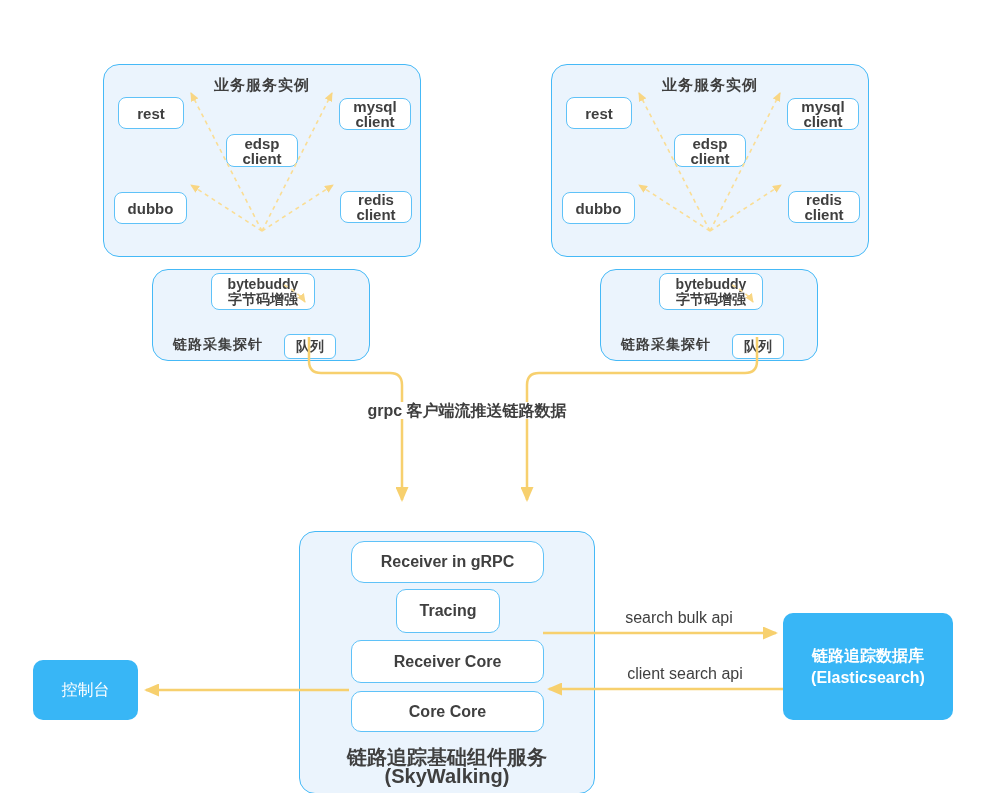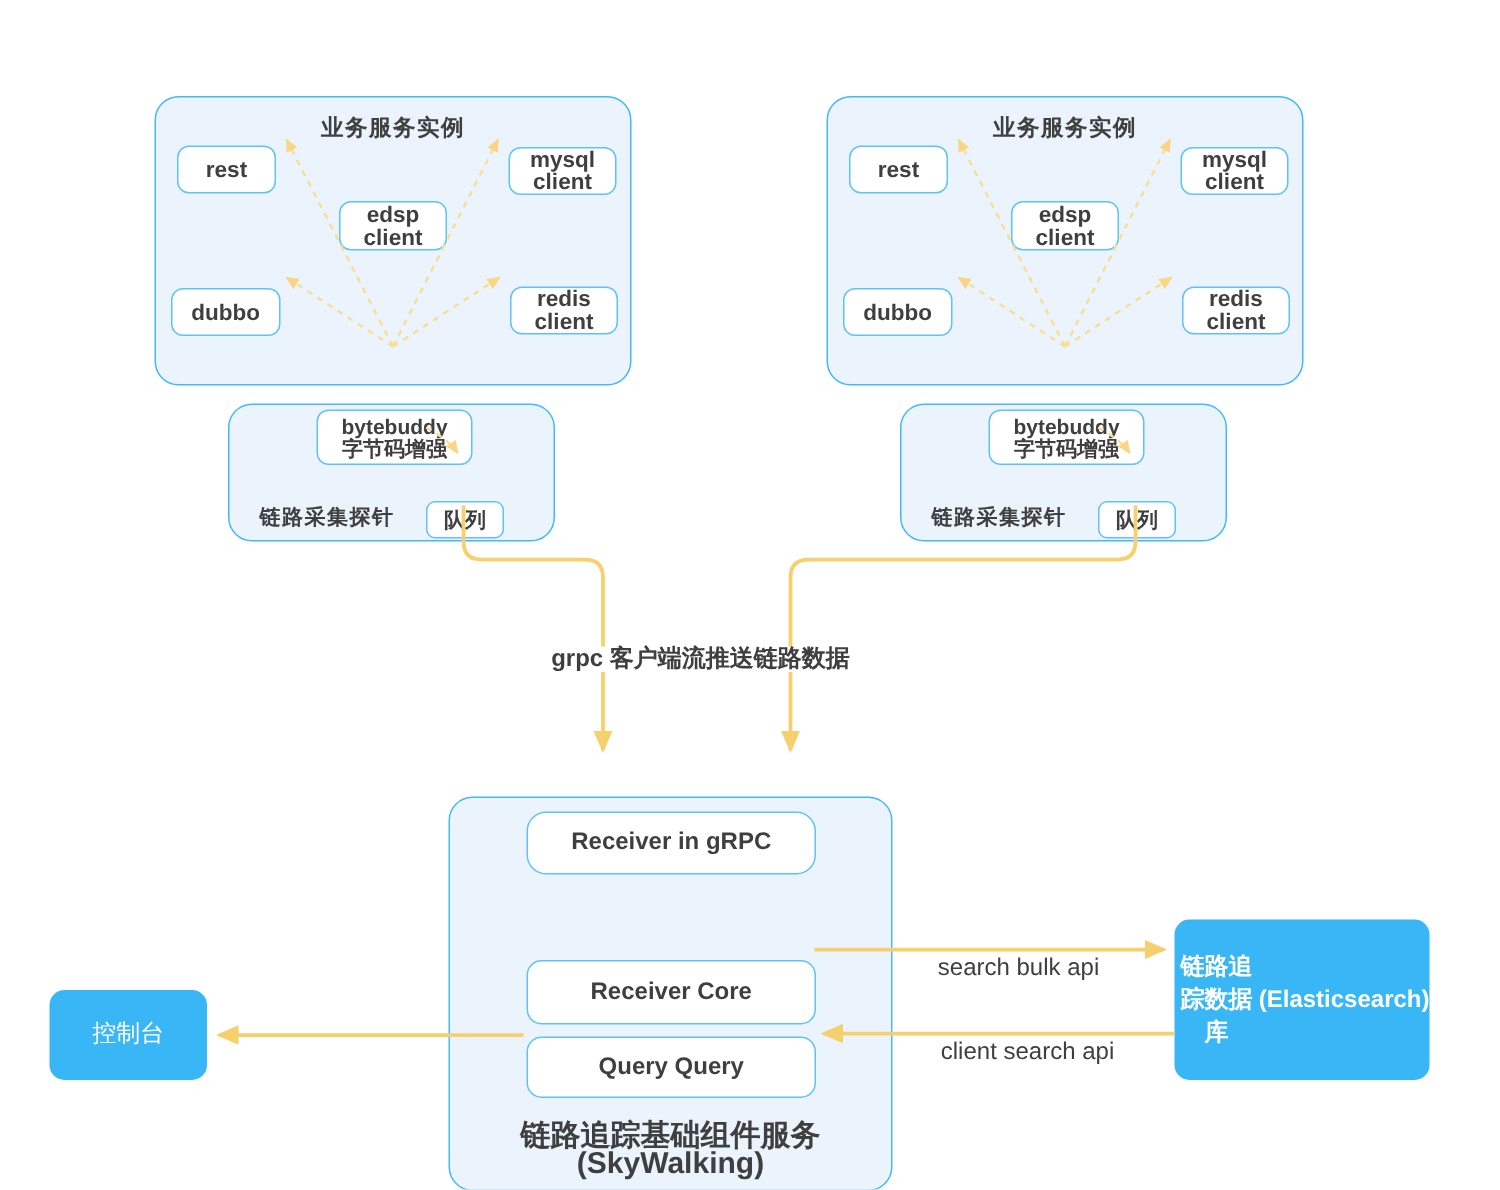--- a/index.html
+++ b/index.html
@@ -44,33 +44,33 @@
   }
   .sky-node{font-size:16px;line-height:18px;border-radius:10px;}
   .sky-caption{
     position:absolute;left:0;right:0;top:216px;text-align:center;
     font-size:20px;font-weight:bold;color:var(--text-dark);line-height:19px;
   }
   .bluebox{
     position:absolute;
     background:var(--accent-blue);
     border-radius:10px;
-    display:flex;flex-direction:row;align-items:center;justify-content:center;
+    display:flex;flex-direction:column;align-items:center;justify-content:center;
     color:var(--text-white);font-size:16px;font-weight:600;line-height:22px;
     text-align:center;
   }
   .connector-layer{
     position:absolute;left:0;top:0;width:1000px;height:793px;
     pointer-events:none;
   }
   .solid{stroke:var(--line-yellow);stroke-width:2.5;fill:none;}
   .dash{stroke:var(--dash-yellow);stroke-width:1.6;fill:none;stroke-dasharray:4 4;}
   .float-label{
     position:absolute;text-align:center;color:var(--text-dark);
-    font-size:16px;font-weight:600;margin-top:28px;
+    font-size:16px;font-weight:600;
   }
   .float-label span{background:#ffffff;padding:0 3px;}
   .edge-label{font-weight:500;}
 </style>
 </head>
 <body>
 
 <div class="stage">
 
   <div class="panel" style="left:103px;top:40px;width:318px;height:193px;">
@@ -136,25 +136,28 @@
     <div class="probe-label" style="left:20px;top:66px;">链路采集探针</div>
     <div class="node" style="left:131px;top:64px;width:52px;height:25px;border-radius:6px;font-size:14px;">
       <span class="ln">队列</span>
     </div>
   </div>
 
   <div class="panel" style="left:299px;top:507px;width:296px;height:263px;">
     <div class="node sky-node" style="left:51px;top:9px;width:193px;height:42px;border-radius:13px;">
       <span class="ln">Receiver in gRPC</span>
     </div>
+    <div class="node sky-node" style="left:96px;top:57px;width:104px;height:44px;">
+      <span class="ln">Tracing</span>
+    </div>
     <div class="node sky-node" style="left:51px;top:108px;width:193px;height:43px;">
       <span class="ln">Receiver Core</span>
     </div>
     <div class="node sky-node" style="left:51px;top:159px;width:193px;height:41px;">
-      <span class="ln">Query Query</span>
+      <span class="ln">Core Core</span>
     </div>
     <div class="sky-caption">
       <span class="ln">链路追踪基础组件服务</span>
       <span class="ln">(SkyWalking)</span>
     </div>
   </div>
 
   <div class="bluebox" style="left:783px;top:613px;width:170px;height:107px;">
     <span class="ln">链路追踪数据库</span>
     <span class="ln">(Elasticsearch)</span>

